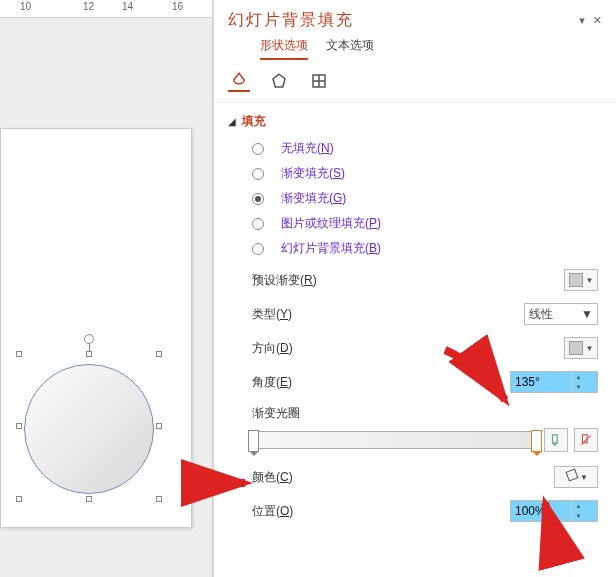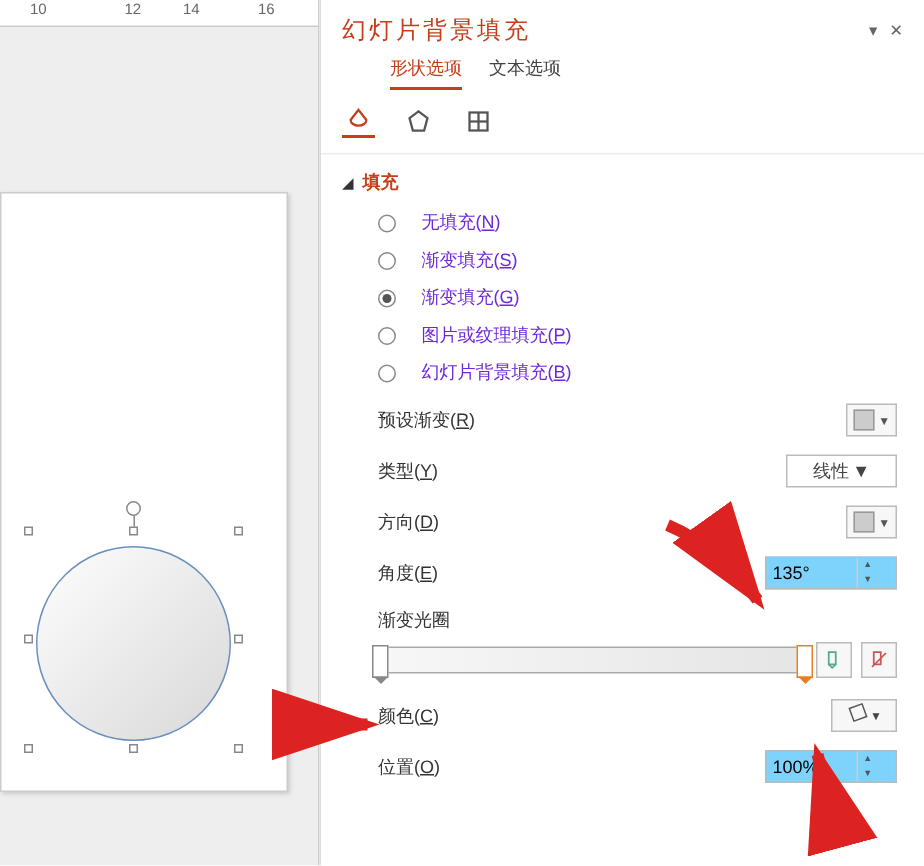--- a/index.html
+++ b/index.html
@@ -45,21 +45,21 @@
   .radio.checked::after { content:""; width:6px; height:6px; background:#555; border-radius:50%; }
   .radio-row u { text-decoration: underline; }
 
   .form-rows { padding: 8px 18px 2px 38px; display: flex; flex-direction: column; gap: 12px; }
   .form-row { display: flex; align-items: center; justify-content: space-between; }
   .form-row .flabel { color: #333; font-size: 12px; }
   .ctrl-btn { width: 34px; height: 22px; border: 1px solid #bbb; background: #f7f7f7; display: flex; align-items: center; justify-content: center; cursor: pointer; }
   .ctrl-btn .sw { width: 14px; height: 14px; background: #ccc; border: 1px solid #999; }
   .ctrl-dd { display: flex; align-items: center; }
   .ctrl-dd .caret { font-size: 8px; margin-left: 3px; color: #555; }
-  .type-select { width: 74px; height: 22px; border: 1px solid #bbb; background: #fff; display: flex; align-items: center; justify-content: space-between; padding: 0 17px; cursor: pointer; font-size: 12px; }
+  .type-select { width: 74px; height: 22px; border: 1px solid #bbb; background: #fff; display: flex; align-items: center; justify-content: space-between; padding: 0 4px; cursor: pointer; font-size: 12px; }
   .spinner { width: 88px; height: 22px; border: 1px solid #bbb; display: flex; align-items: stretch; background: #7dd3fc; }
   .spinner input { border: none; width: 60px; padding: 0 4px; font-size: 12px; outline: none; background: transparent; }
   .spinner .spin-btns { width: 14px; display: flex; flex-direction: column; border-left: 1px solid #ccc; }
   .spinner .spin-btns div { flex:1; display:flex; align-items:center; justify-content:center; font-size:6px; cursor:pointer; color:#555; }
 
   .stops-label { padding: 10px 18px 4px 38px; font-size: 12px; color: #333; }
   .stops-row { display: flex; align-items: center; gap: 6px; padding: 2px 18px 6px 38px; }
   .stops-track { position: relative; flex: 1; height: 18px; border: 1px solid #aaa; background: linear-gradient(90deg, #f7f7f7, #e5e5e5); }
   .stop-handle { position: absolute; top: -2px; width: 11px; height: 22px; background: #fff; border: 1px solid #888; cursor: pointer; }
   .stop-handle.sel { border-color: #e67e22; }

